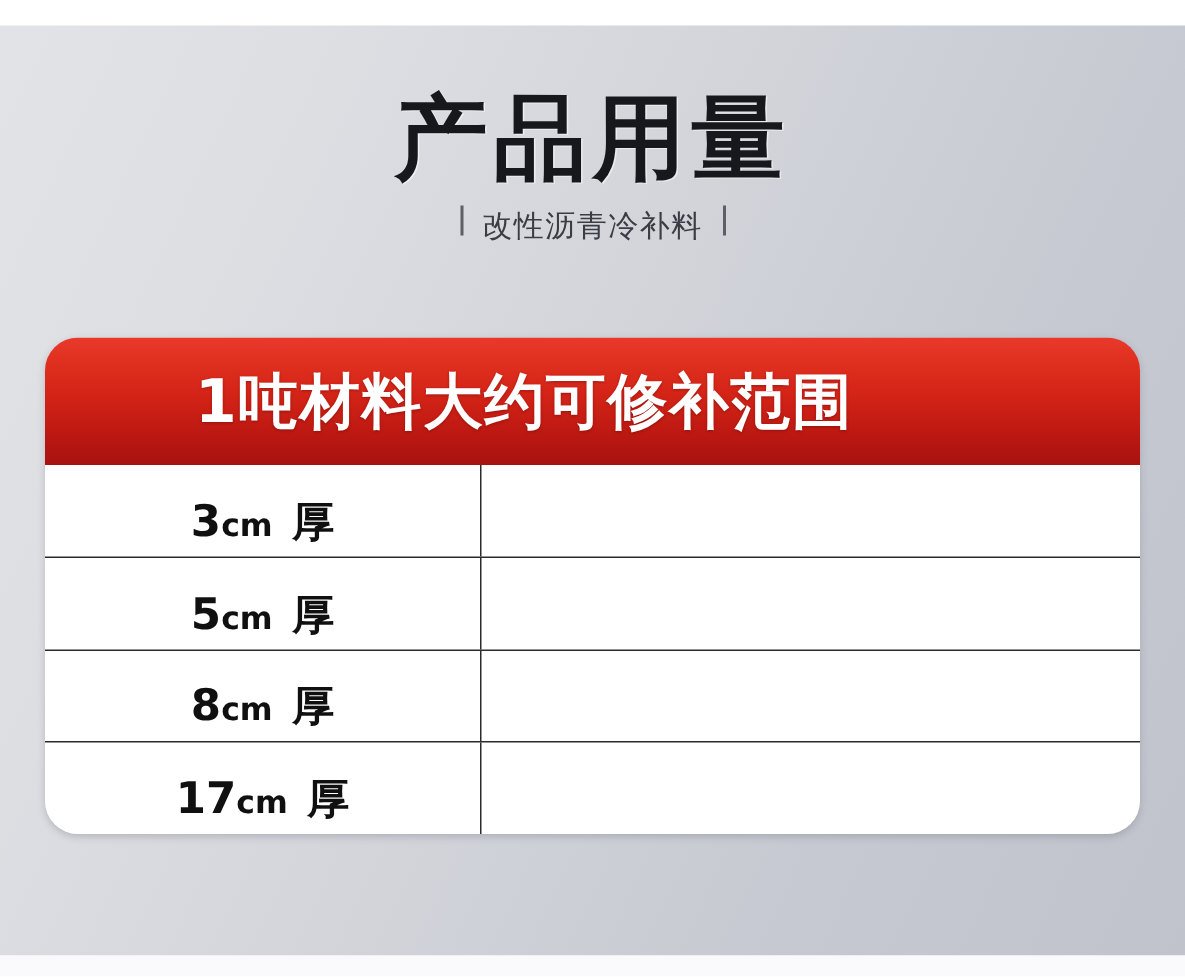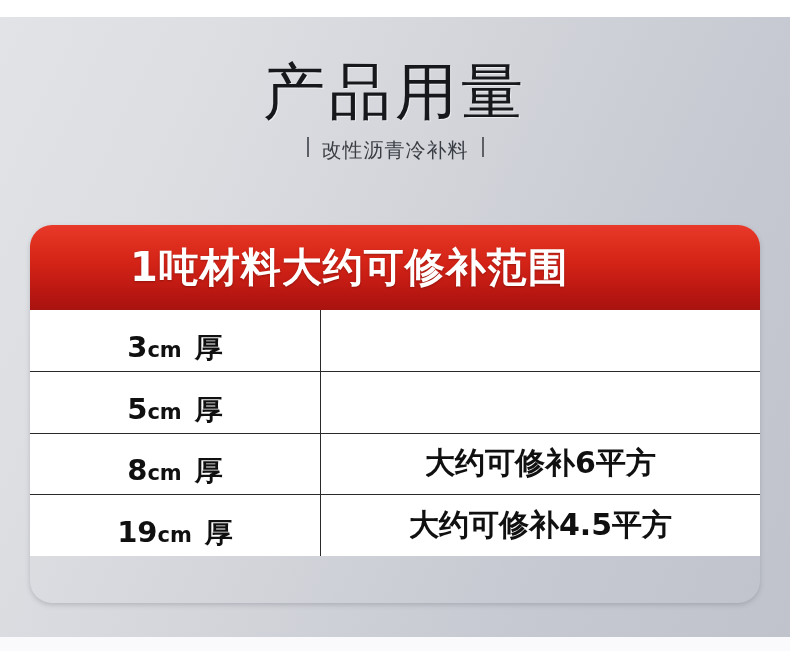--- a/index.html
+++ b/index.html
@@ -56,21 +56,21 @@
     position: absolute;
     left: 0;
     top: 60px;
     width: 790px;
     text-align: center;
   }
 
   .page-title {
     font-family: "DejaVu Sans", "Liberation Sans", sans-serif;
     font-size: 62px;
-    font-weight: normal;
+    font-weight: bold;
     color: #16181c;
     letter-spacing: 4px;
     line-height: 1.02;
     text-shadow: 1px 1px 0 rgba(255,255,255,0.55);
   }
 
   .subtitle-row {
     margin-top: 14px;
     display: flex;
     align-items: flex-start;
@@ -91,21 +91,21 @@
     letter-spacing: 1px;
     white-space: nowrap;
   }
 
   
   .card {
     position: absolute;
     left: 30px;
     top: 225px;
     width: 730px;
-    height: 378px;
+    height: 331px;
     border-radius: 22px;
     overflow: hidden;
     box-shadow: 0 2px 5px rgba(90,95,105,0.28);
   }
 
   .banner {
     position: relative;
     height: 85px;
     background: linear-gradient(180deg, #e8392b 0%, #e0301f 18%, #d32317 46%, #b71611 82%, #a81310 100%);
     display: flex;
@@ -236,34 +236,28 @@
       </div>
 
       <div class="row">
         <div class="cell cell-thickness">
           <span class="thick-text">
             <span class="thick-num">8</span>
               <span class="thick-unit">cm</span>
             <span class="thick-word">厚</span>
           </span>
         </div>
-        <div class="cell cell-coverage">
-          <span class="coverage-text">大约可修补6平方</span>
-        </div>
-      </div>
-
-      <div class="row">
-        <div class="cell cell-thickness">
-          <span class="thick-text">
-            <span class="thick-num">19</span>
-              <span class="thick-unit">cm</span>
-            <span class="thick-word">厚</span>
-          </span>
-        </div>
-        <div class="cell cell-coverage">
-          <span class="coverage-text">大约可修补4.5平方</span>
+      </div>
+
+      <div class="row">
+        <div class="cell cell-thickness">
+          <span class="thick-text">
+            <span class="thick-num">17</span>
+              <span class="thick-unit">cm</span>
+            <span class="thick-word">厚</span>
+          </span>
         </div>
       </div>
 
     </div>
   </div>
 
 </div>
 
 </body></html>

